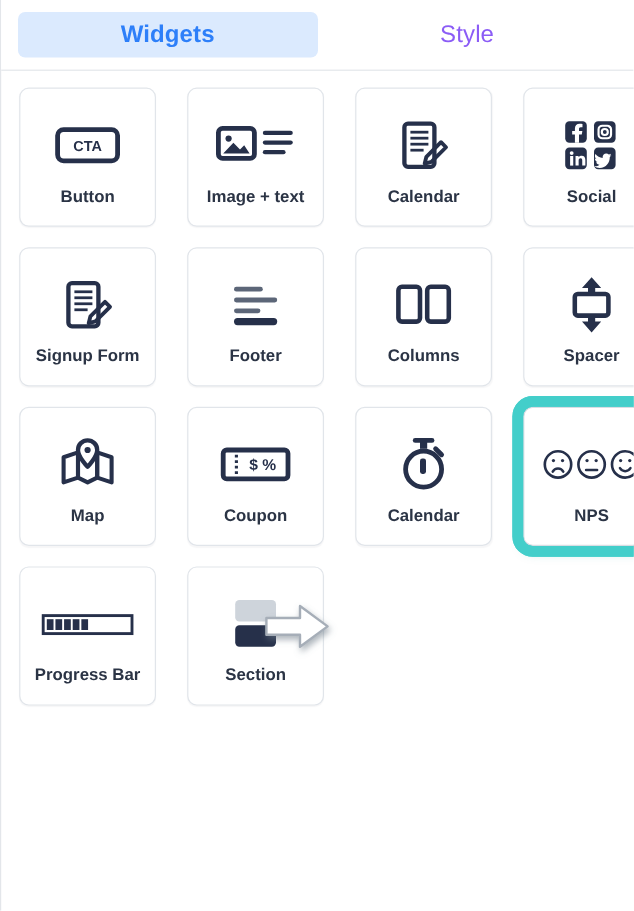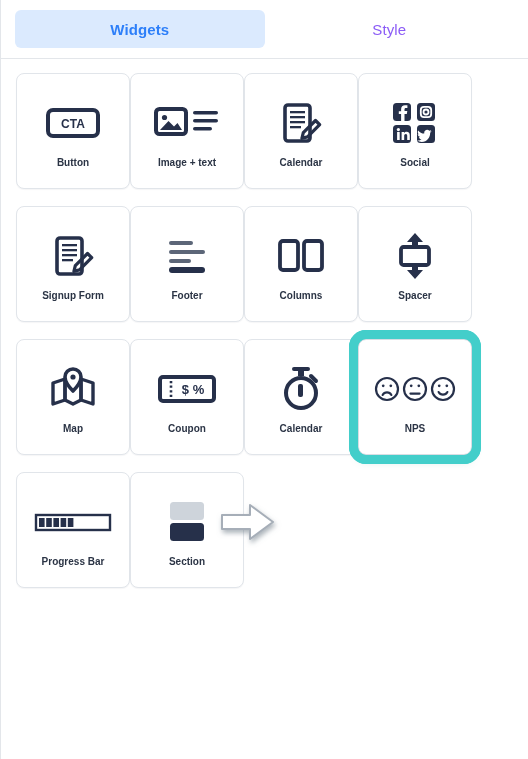--- a/index.html
+++ b/index.html
@@ -30,42 +30,42 @@
     padding: 0 14px;
     background: #ffffff;
   }
   .tab {
     flex: 1 1 0;
     height: 38px;
     display: flex;
     align-items: center;
     justify-content: center;
     border-radius: 6px;
-    font-size: 15px;
+    font-size: 20px;
     font-weight: bold;
     letter-spacing: .1px;
     cursor: pointer;
     user-select: none;
   }
   .tab.active {
     background: #dbeafe;
     color: #2d7ff9;
   }
   .tab.inactive {
     background: transparent;
     color: #8b5cf6;
     font-weight: normal;
   }
 
   
   .grid {
     padding: 14px 0 0 15px;
     display: grid;
     grid-template-columns: repeat(4, 114px);
-    gap: 17px 0;
+    gap: 17px 26px;
   }
   .card {
     position: relative;
     width: 114px;
     height: 116px;
     background: #ffffff;
     border: 1px solid #e1e5ea;
     border-radius: 8px;
     box-shadow: 0 1px 1px rgba(16,24,40,.04);
     display: flex;
@@ -75,21 +75,21 @@
     cursor: pointer;
   }
   .card .icon {
     height: 56px;
     display: flex;
     align-items: center;
     justify-content: center;
   }
   .card .label {
     margin-top: 7px;
-    font-size: 10px;
+    font-size: 14px;
     font-weight: bold;
     color: #2b3445;
     text-align: center;
     line-height: 1;
     white-space: nowrap;
   }
 
   
   .card.highlight {
     outline: 9px solid #43ceca;

